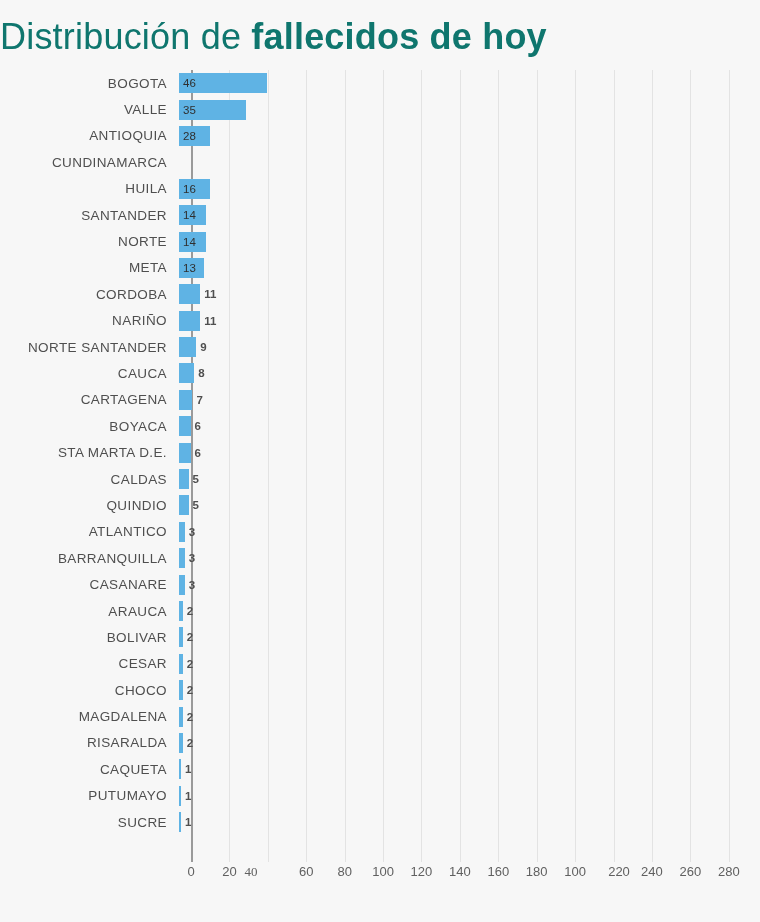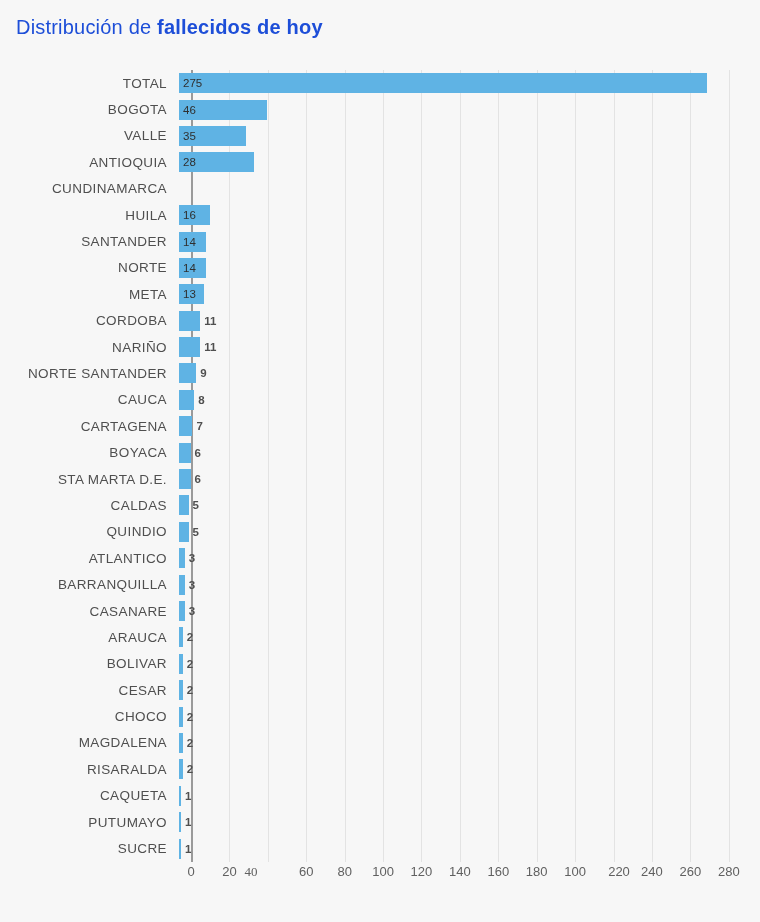--- a/index.html
+++ b/index.html
@@ -15,25 +15,25 @@
     overflow: hidden;
   }
   #chart-root {
     position: relative;
     width: 760px;
     height: 922px;
     box-sizing: border-box;
   }
   .chart-title {
     position: absolute;
-    left: 16px;
+    left: 0;
     top: 16px;
-    font-size: 20px;
+    font-size: 36px;
     font-weight: 400;
-    color: #1d4ed8;
+    color: #0f766e;
     letter-spacing: 0.2px;
     white-space: nowrap;
   }
   .chart-title .bold {
     font-weight: 700;
   }
   .plot-area {
     position: absolute;
     left: 0;
     top: 70px;
@@ -145,47 +145,39 @@
         <div class="gridline" style="left: 307.31px;"></div>
         <div class="gridline" style="left: 345.724px;"></div>
         <div class="gridline" style="left: 384.138px;"></div>
         <div class="gridline" style="left: 422.552px;"></div>
         <div class="gridline" style="left: 460.966px;"></div>
         <div class="gridline" style="left: 499.379px;"></div>
         <div class="gridline" style="left: 537.793px;"></div>
       </div>
     <div class="rows" id="rows">
         <div class="row">
-          <div class="row-label">TOTAL</div>
-          <div class="bar-wrap">
-            <div class="bar" style="width: 528.19px; background: rgb(95, 179, 228);">
-              <span class="bar-value">275</span>
-            </div>
-          </div>
-        </div>
-        <div class="row">
           <div class="row-label">BOGOTA</div>
           <div class="bar-wrap">
             <div class="bar" style="width: 88.3517px; background: rgb(95, 179, 228);">
               <span class="bar-value">46</span>
             </div>
           </div>
         </div>
         <div class="row">
           <div class="row-label">VALLE</div>
           <div class="bar-wrap">
             <div class="bar" style="width: 67.2241px; background: rgb(95, 179, 228);">
               <span class="bar-value">35</span>
             </div>
           </div>
         </div>
         <div class="row">
           <div class="row-label">ANTIOQUIA</div>
           <div class="bar-wrap">
-            <div class="bar" style="width: 75px; background: rgb(95, 179, 228); text-align: right;">
+            <div class="bar" style="width: 31px; background: rgb(95, 179, 228); text-align: right;">
               <span class="bar-value">28</span>
             </div>
           </div>
         </div>
         <div class="row">
           <div class="row-label">CUNDINAMARCA</div>
         </div>
         <div class="row">
           <div class="row-label">HUILA</div>
           <div class="bar-wrap">

